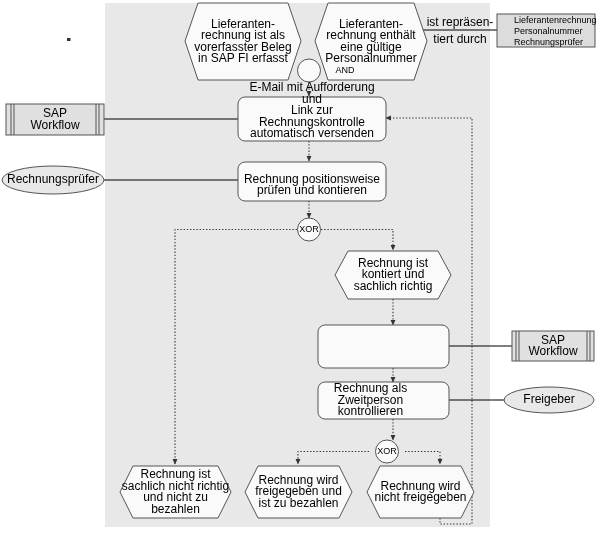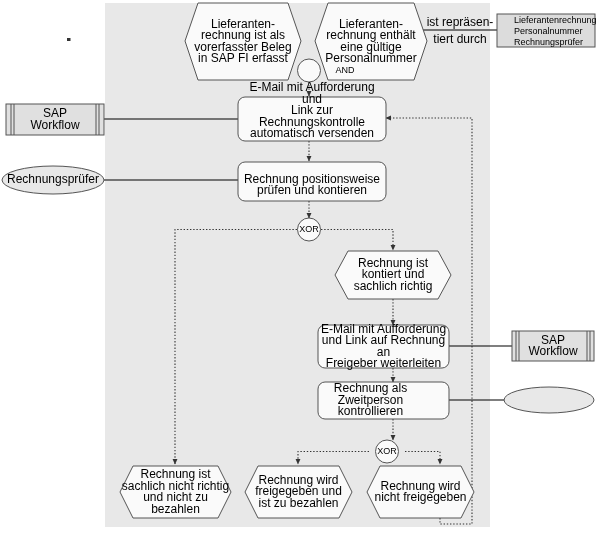--- a/index.html
+++ b/index.html
@@ -130,23 +130,20 @@
 
   <div class="lbl" style="left:238px;top:162px;width:148px;height:46px;">Rechnung positionsweise
 prüfen und kontieren</div>
 
   <div class="lbl" style="left:292px;top:221px;width:34px;height:17px;font-size:9px;">XOR</div>
 
   <div class="lbl" style="left:335px;top:251px;width:116px;height:48px;">Rechnung ist
 kontiert und
 sachlich richtig</div>
 
-  <div class="lbl" style="left:318px;top:325px;width:131px;height:43px;">E-Mail mit Aufforderung
-und Link auf Rechnung an
-Freigeber weiterleiten</div>
 
   <div class="lbl" style="left:318px;top:382px;width:105px;height:37px;">Rechnung als
 Zweitperson kontrollieren</div>
 
   <div class="lbl" style="left:370px;top:443px;width:34px;height:17px;font-size:9px;">XOR</div>
 
   <div class="lbl" style="left:120px;top:466px;width:111px;height:52px;">Rechnung ist
 sachlich nicht richtig
 und nicht zu
 bezahlen</div>
@@ -159,20 +156,21 @@
 nicht freigegeben</div>
 
   <div class="lbl" style="left:16px;top:104px;width:78px;height:31px;">SAP
 Workflow</div>
 
   <div class="lbl" style="left:521px;top:331px;width:64px;height:30px;">SAP
 Workflow</div>
 
   <div class="lbl" style="left:8px;top:170px;width:90px;height:20px;">Rechnungsprüfer</div>
 
+  <div class="lbl" style="left:510px;top:390px;width:78px;height:20px;">Freigeber</div>
 
   <div class="lbl" style="left:424px;top:13px;width:72px;height:36px;line-height:17px;">ist repräsen-
 tiert durch</div>
 
   <div class="lbl left" style="left:500px;top:15px;width:95px;height:11px;font-size:9px;">Lieferantenrechnung</div>
   <div class="lbl left" style="left:500px;top:26px;width:95px;height:11px;font-size:9px;">Personalnummer</div>
   <div class="lbl left" style="left:500px;top:37px;width:95px;height:11px;font-size:9px;">Rechnungsprüfer</div>
 
 </div>
 

